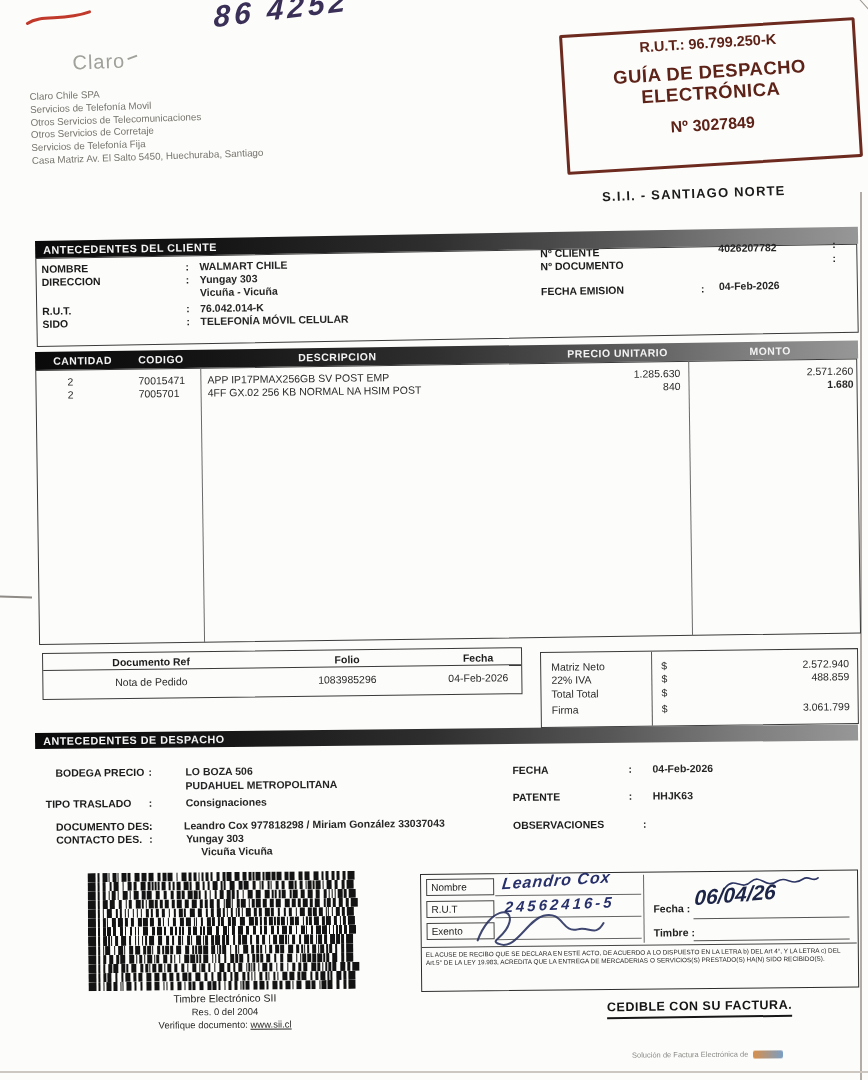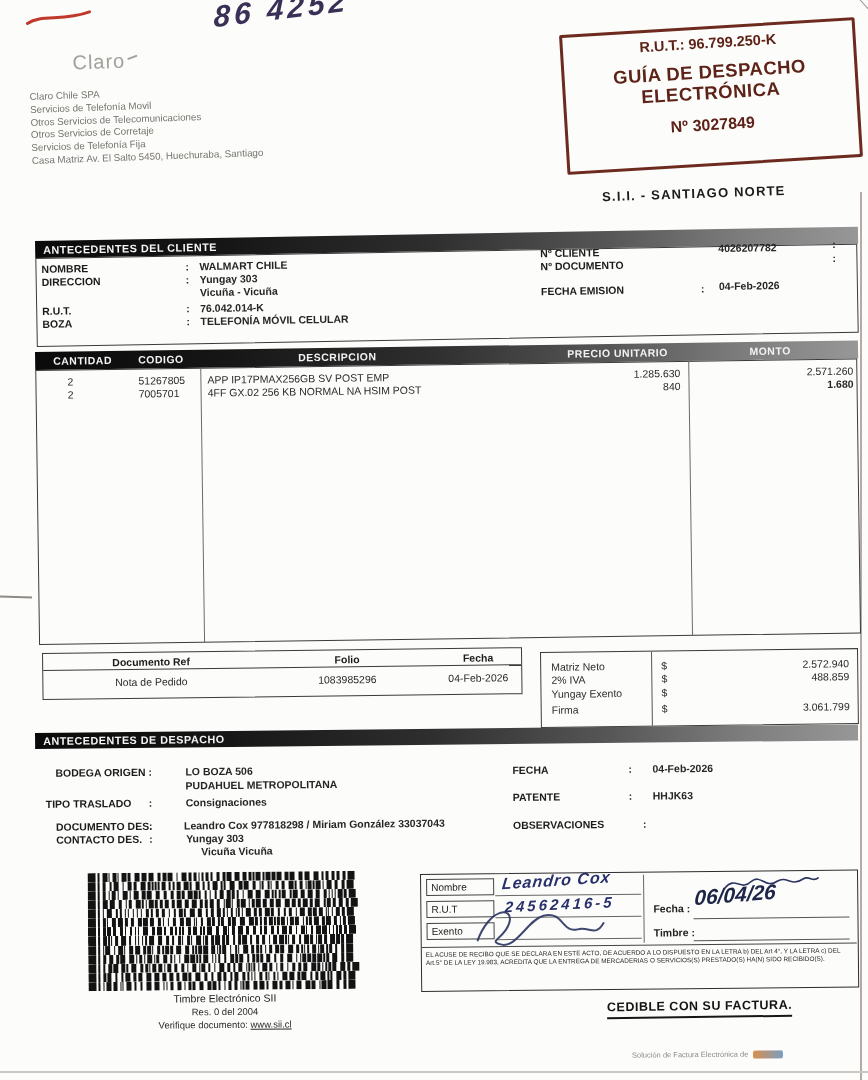--- a/index.html
+++ b/index.html
@@ -71,21 +71,21 @@
     <span class="abs lbl" style="left:6px;top:22px;">NOMBRE</span>
     <span class="abs lbl" style="left:150px;top:22px;">:</span>
     <span class="abs val" style="left:164px;top:22px;">WALMART CHILE</span>
     <span class="abs lbl" style="left:6px;top:35px;">DIRECCION</span>
     <span class="abs lbl" style="left:150px;top:35px;">:</span>
     <span class="abs val" style="left:164px;top:35px;">Yungay 303</span>
     <span class="abs val" style="left:164px;top:48px;">Vicuña -  Vicuña</span>
     <span class="abs lbl" style="left:6px;top:64px;">R.U.T.</span>
     <span class="abs lbl" style="left:150px;top:64px;">:</span>
     <span class="abs val" style="left:164px;top:64px;">76.042.014-K</span>
-    <span class="abs lbl" style="left:6px;top:77px;">BOZA</span>
+    <span class="abs lbl" style="left:6px;top:77px;">SIDO</span>
     <span class="abs lbl" style="left:150px;top:77px;">:</span>
     <span class="abs val" style="left:164px;top:77px;">TELEFONÍA MÓVIL CELULAR</span>
 
     <span class="abs lbl" style="left:505px;top:15px;">Nº CLIENTE</span>
     <span class="abs val" style="left:683px;top:13px;">4026207782</span>
     <span class="abs lbl" style="left:797px;top:11px;">:</span>
     <span class="abs lbl" style="left:505px;top:28px;">Nº DOCUMENTO</span>
     <span class="abs lbl" style="left:797px;top:25px;">:</span>
     <span class="abs lbl" style="left:505px;top:53px;">FECHA EMISION</span>
     <span class="abs lbl" style="left:665px;top:53px;">:</span>
@@ -98,21 +98,21 @@
       <span class="hdrcell" style="left:103px;top:3px;">CODIGO</span>
       <span class="hdrcell" style="left:263px;top:3px;">DESCRIPCION</span>
       <span class="hdrcell" style="left:520px;top:3px;width:125px;text-align:center;">PRECIO UNITARIO</span>
       <span class="hdrcell" style="left:680px;top:3px;width:110px;text-align:center;">MONTO</span>
     </div>
     <div class="box" style="position:absolute;left:0;top:18px;width:822px;height:275px;"></div>
     <div class="abs" style="left:165px;top:18px;width:1px;height:275px;background:#6a6a6a;"></div>
     <div class="abs" style="left:653px;top:18px;width:1px;height:275px;background:#6a6a6a;"></div>
 
     <span class="abs valn" style="left:15px;top:24px;width:40px;text-align:center;">2</span>
-    <span class="abs valn" style="left:103px;top:24px;">51267805</span>
+    <span class="abs valn" style="left:103px;top:24px;">70015471</span>
     <span class="abs valn" style="left:172px;top:24px;">APP IP17PMAX256GB SV POST EMP</span>
     <span class="abs valn" style="left:525px;top:24px;width:120px;text-align:right;">1.285.630</span>
     <span class="abs valn" style="left:700px;top:24px;width:118px;text-align:right;">2.571.260</span>
 
     <span class="abs valn" style="left:15px;top:37px;width:40px;text-align:center;">2</span>
     <span class="abs valn" style="left:103px;top:37px;">7005701</span>
     <span class="abs valn" style="left:172px;top:37px;">4FF GX.02 256 KB NORMAL NA HSIM POST</span>
     <span class="abs valn" style="left:525px;top:37px;width:120px;text-align:right;">840</span>
     <span class="abs val" style="left:700px;top:37px;width:118px;text-align:right;">1.680</span>
   </div>
@@ -126,36 +126,36 @@
     <span class="abs valn" style="left:0;top:23px;width:216px;text-align:center;">Nota de Pedido</span>
     <span class="abs valn" style="left:216px;top:23px;width:176px;text-align:center;">1083985296</span>
     <span class="abs valn" style="left:392px;top:23px;width:86px;text-align:center;">04-Feb-2026</span>
   </div>
 
   <div class="abs box" style="left:540px;top:652px;width:318px;height:76px;transform:rotate(-0.7deg);transform-origin:left top;">
     <div class="abs" style="left:110px;top:0;width:1px;height:74px;background:#555;"></div>
     <span class="abs valn" style="left:10px;top:8px;">Matriz Neto</span>
     <span class="abs valn" style="left:120px;top:8px;">$</span>
     <span class="abs valn" style="left:190px;top:8px;width:118px;text-align:right;">2.572.940</span>
-    <span class="abs valn" style="left:10px;top:21px;">2% IVA</span>
+    <span class="abs valn" style="left:10px;top:21px;">22% IVA</span>
     <span class="abs valn" style="left:120px;top:21px;">$</span>
     <span class="abs valn" style="left:190px;top:21px;width:118px;text-align:right;">488.859</span>
-    <span class="abs valn" style="left:10px;top:35px;">Yungay Exento</span>
+    <span class="abs valn" style="left:10px;top:35px;">Total Total</span>
     <span class="abs valn" style="left:120px;top:35px;">$</span>
     <span class="abs valn" style="left:190px;top:35px;width:118px;text-align:right;"></span>
     <span class="abs valn" style="left:10px;top:51px;">Firma</span>
     <span class="abs valn" style="left:120px;top:51px;">$</span>
     <span class="abs valn" style="left:190px;top:51px;width:118px;text-align:right;">3.061.799</span>
   </div>
 
   <div class="abs" style="left:35px;top:733px;width:823px;height:132px;transform:rotate(-0.6deg);transform-origin:left top;">
     <div class="bar" style="width:823px;height:16px;">
       <span>ANTECEDENTES DE DESPACHO</span>
     </div>
-    <span class="abs lbl" style="left:20px;top:34px;">BODEGA ORIGEN</span>
+    <span class="abs lbl" style="left:20px;top:34px;">BODEGA PRECIO</span>
     <span class="abs lbl" style="left:113px;top:34px;">:</span>
     <span class="abs val" style="left:150px;top:34px;">LO BOZA 506</span>
     <span class="abs val" style="left:150px;top:48px;">PUDAHUEL   METROPOLITANA</span>
     <span class="abs lbl" style="left:10px;top:65px;">TIPO TRASLADO</span>
     <span class="abs lbl" style="left:113px;top:65px;">:</span>
     <span class="abs val" style="left:150px;top:65px;">Consignaciones</span>
     <span class="abs lbl" style="left:20px;top:88px;">DOCUMENTO DES.</span>
     <span class="abs lbl" style="left:113px;top:88px;">:</span>
     <span class="abs val" style="left:148px;top:88px;">Leandro Cox 977818298 / Miriam González 33037043</span>
     <span class="abs lbl" style="left:20px;top:101px;">CONTACTO DES.</span>

